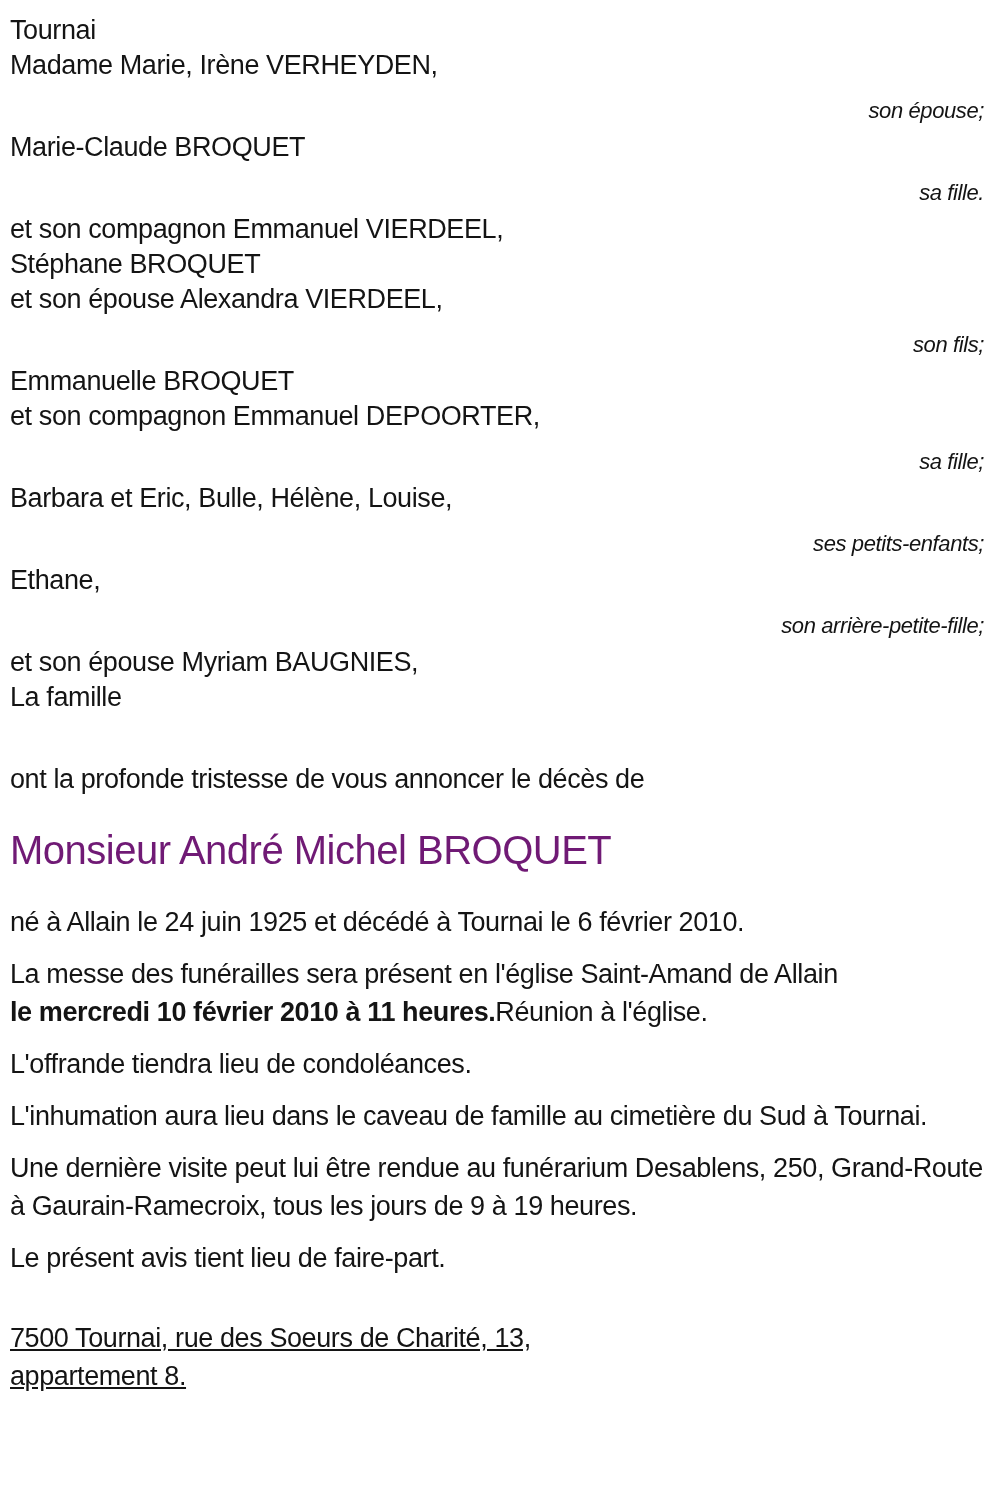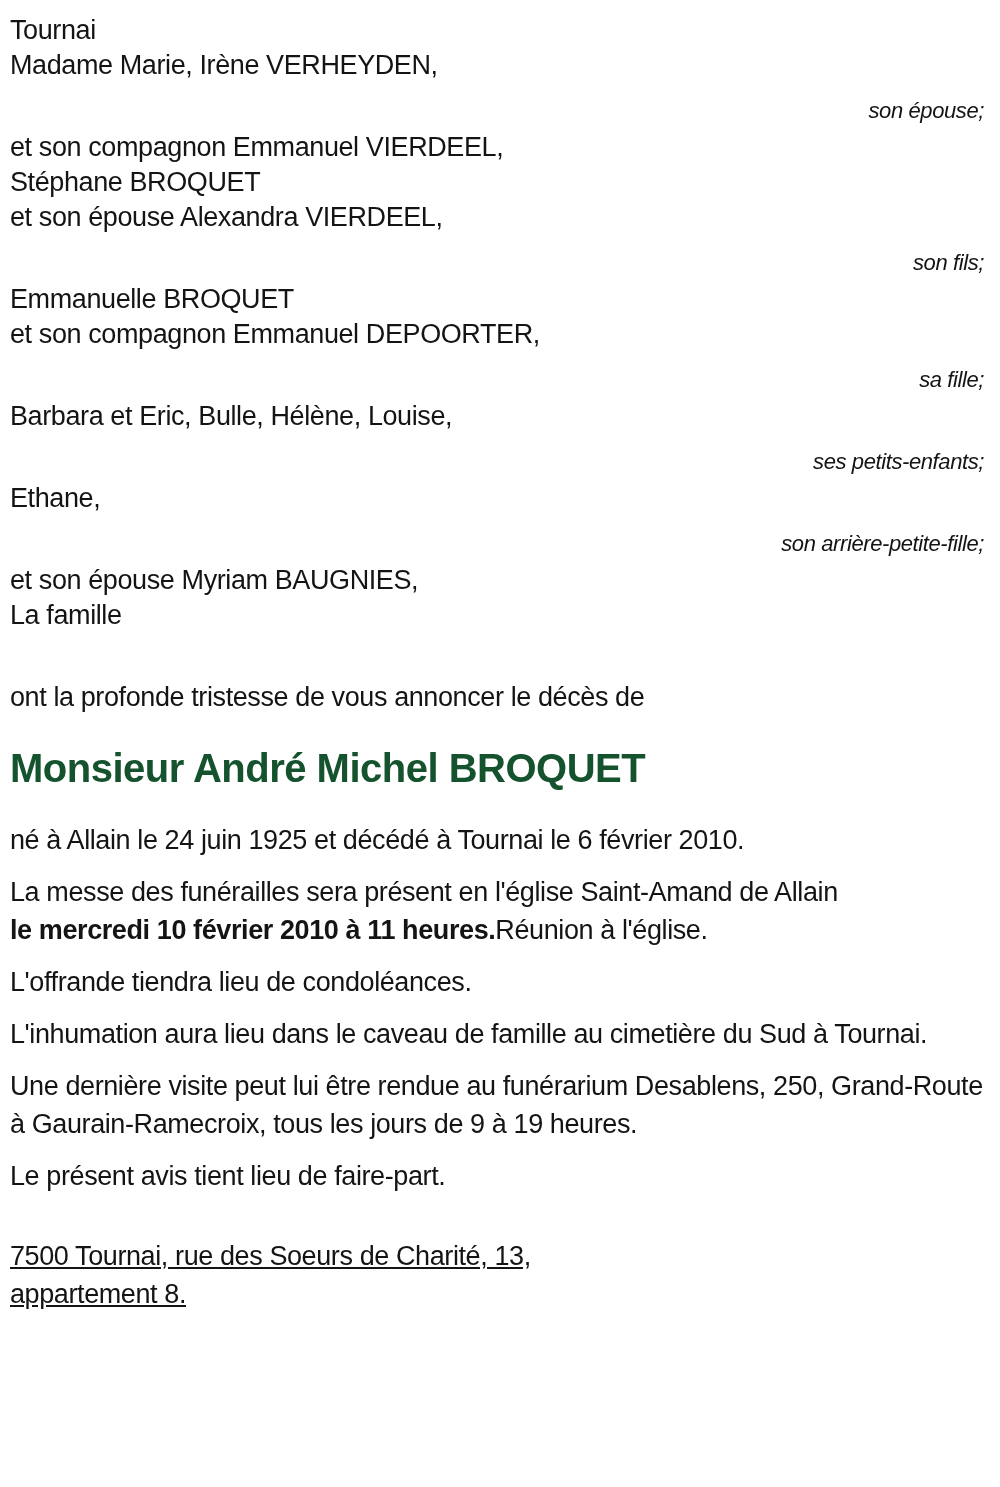--- a/index.html
+++ b/index.html
@@ -24,38 +24,42 @@
     max-width:218px;
     margin-left:auto;
     margin-top:14px;
     margin-bottom:6px;
   }
   .fam-relation:empty{display:none;}
   .intro{margin-top:46px;line-height:36px;}
   .title{
     font-size:40px;
     line-height:46px;
-    font-weight:bold;
+    font-weight:normal;
     letter-spacing:-0.5px;
     margin:30px 0 30px 0;
-    color:#14532d;
+    color:#701a75;
   }
   .para{margin:0 0 14px 0;line-height:38px;}
   .para strong{letter-spacing:-0.4px;}
   .address{margin-top:42px;line-height:38px;text-decoration:underline;}
 </style>
 </head>
 <body>
 
 <div class="city">Tournai</div>
 
 <div>
   <div>
     <div class="fam-name">Madame Marie, Irène VERHEYDEN,</div>
     <div class="fam-relation">son épouse;</div>
+  </div>
+  <div>
+    <div class="fam-name">Marie-Claude BROQUET</div>
+    <div class="fam-relation">sa fille.</div>
   </div>
   <div>
     <div class="fam-name">et son compagnon Emmanuel VIERDEEL,</div>
 
   </div>
   <div>
     <div class="fam-name">Stéphane BROQUET</div>
 
   </div>
   <div>

